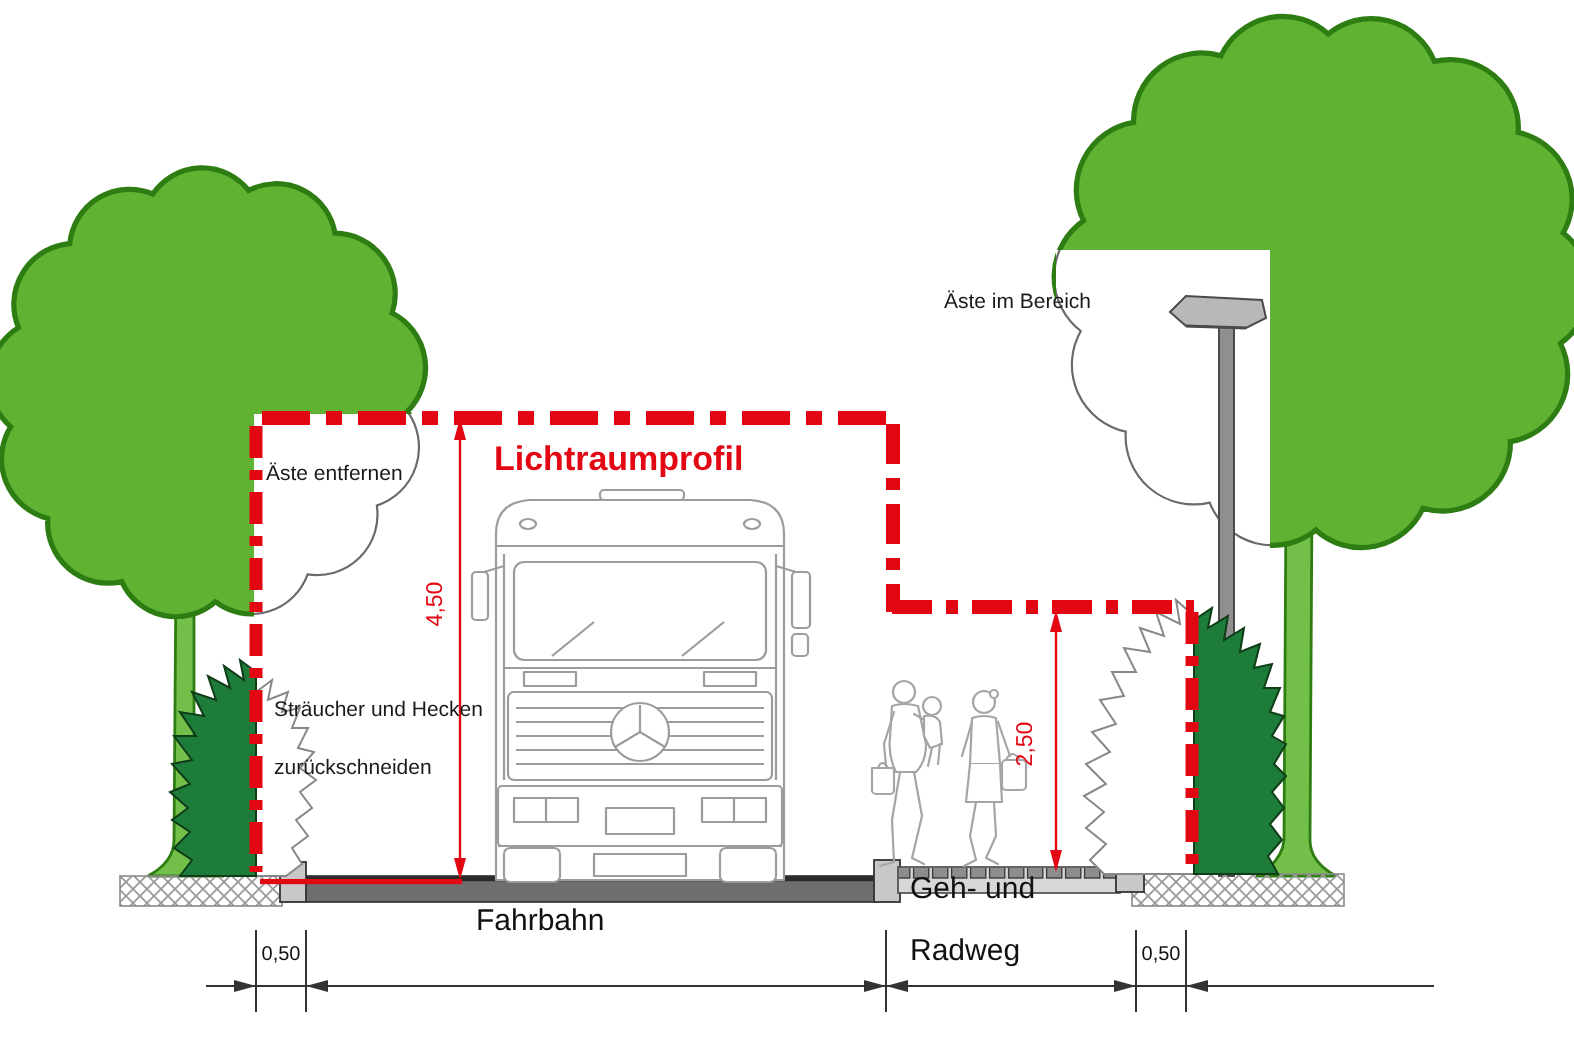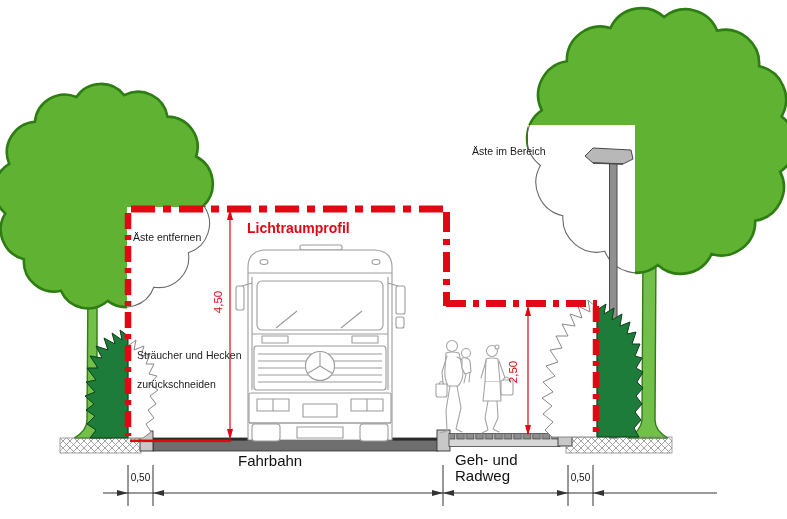--- a/index.html
+++ b/index.html
@@ -1,20 +1,20 @@
 <!DOCTYPE html>
 <html><head>
 <meta charset="utf-8">
 <style>
   html,body{margin:0;padding:0;background:#fff;}
   #stage{position:relative;width:787px;height:519px;background:#fff;overflow:hidden;
          font-family:"Liberation Sans","DejaVu Sans",sans-serif;}
   #stage svg{position:absolute;left:0;top:0;}
   .lbl{position:absolute;color:#1a1a1a;font-size:10.5px;white-space:nowrap;line-height:13px;}
-  .title-red{position:absolute;color:#e30613;font-size:14px;font-weight:bold;white-space:nowrap;}
+  .title-red{position:absolute;color:#e30613;font-size:17px;font-weight:bold;white-space:nowrap;}
   .dim-v{position:absolute;width:46px;height:14px;text-align:center;color:#e30613;
          font-size:11.5px;transform:rotate(-90deg);}
   .ground-lbl{position:absolute;font-size:15px;color:#111;text-align:left;white-space:nowrap;}
   .dim-small{position:absolute;font-size:10px;color:#111;text-align:center;white-space:nowrap;}
 </style>
 </head>
 <body>
 
 <div id="stage">
 
@@ -169,18 +169,18 @@
 </svg>
 
 <div class="lbl" style="left:133px;top:221px;margin-top:10px;">Äste entfernen</div>
 <div class="title-red" style="left:247px;top:220px;">Lichtraumprofil</div>
 <div class="lbl" style="left:428px;top:145px;margin-left:44px;">Äste im Bereich</div>
 <div class="lbl" style="left:137px;top:349px;">Sträucher und Hecken</div>
 <div class="lbl" style="left:137px;top:360px;margin-top:18px;">zurückschneiden</div>
 <div class="dim-v" style="left:196px;top:295px;">4,50</div>
 <div class="dim-v" style="left:491px;top:365px;">2,50</div>
 <div class="ground-lbl" style="left:238px;top:452px;width:120px;">Fahrbahn</div>
-<div class="ground-lbl" style="left:455px;top:451px;width:100px;">Geh- und</div>
+<div class="ground-lbl" style="left:455px;top:436px;width:100px;">Geh- und</div>
 <div class="ground-lbl" style="left:455px;top:467px;width:100px;">Radweg</div>
 <div class="dim-small" style="left:126px;top:472px;width:29px;">0,50</div>
 <div class="dim-small" style="left:566px;top:472px;width:29px;">0,50</div>
 
 </div>
 
 </body></html>

